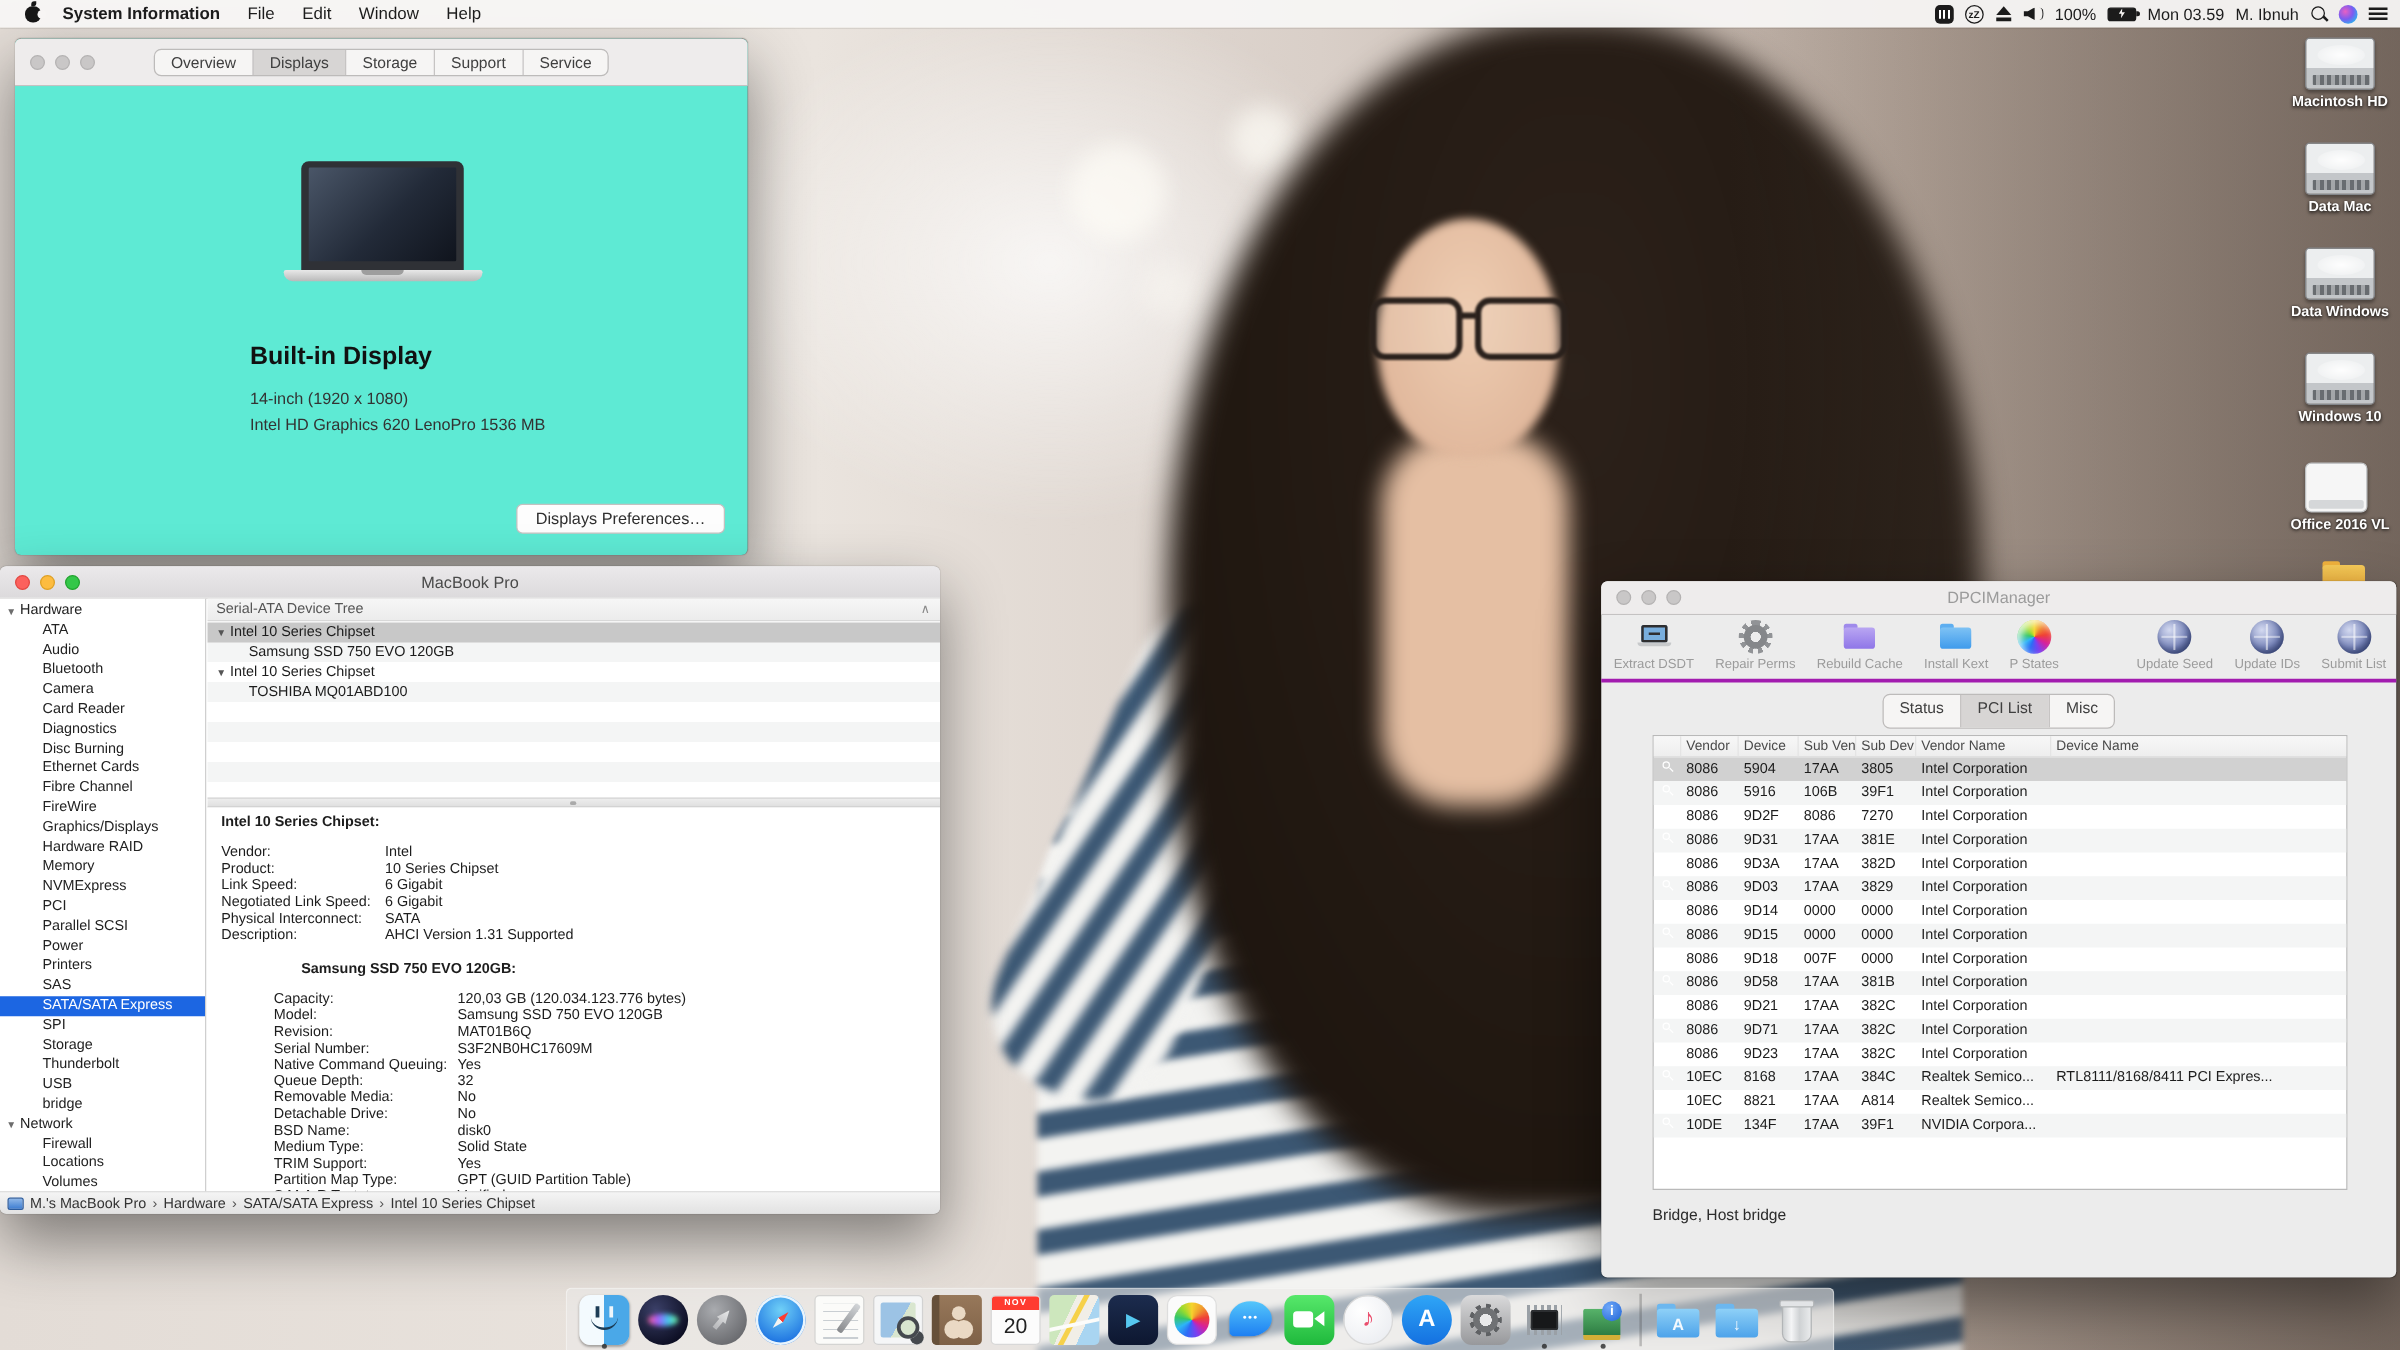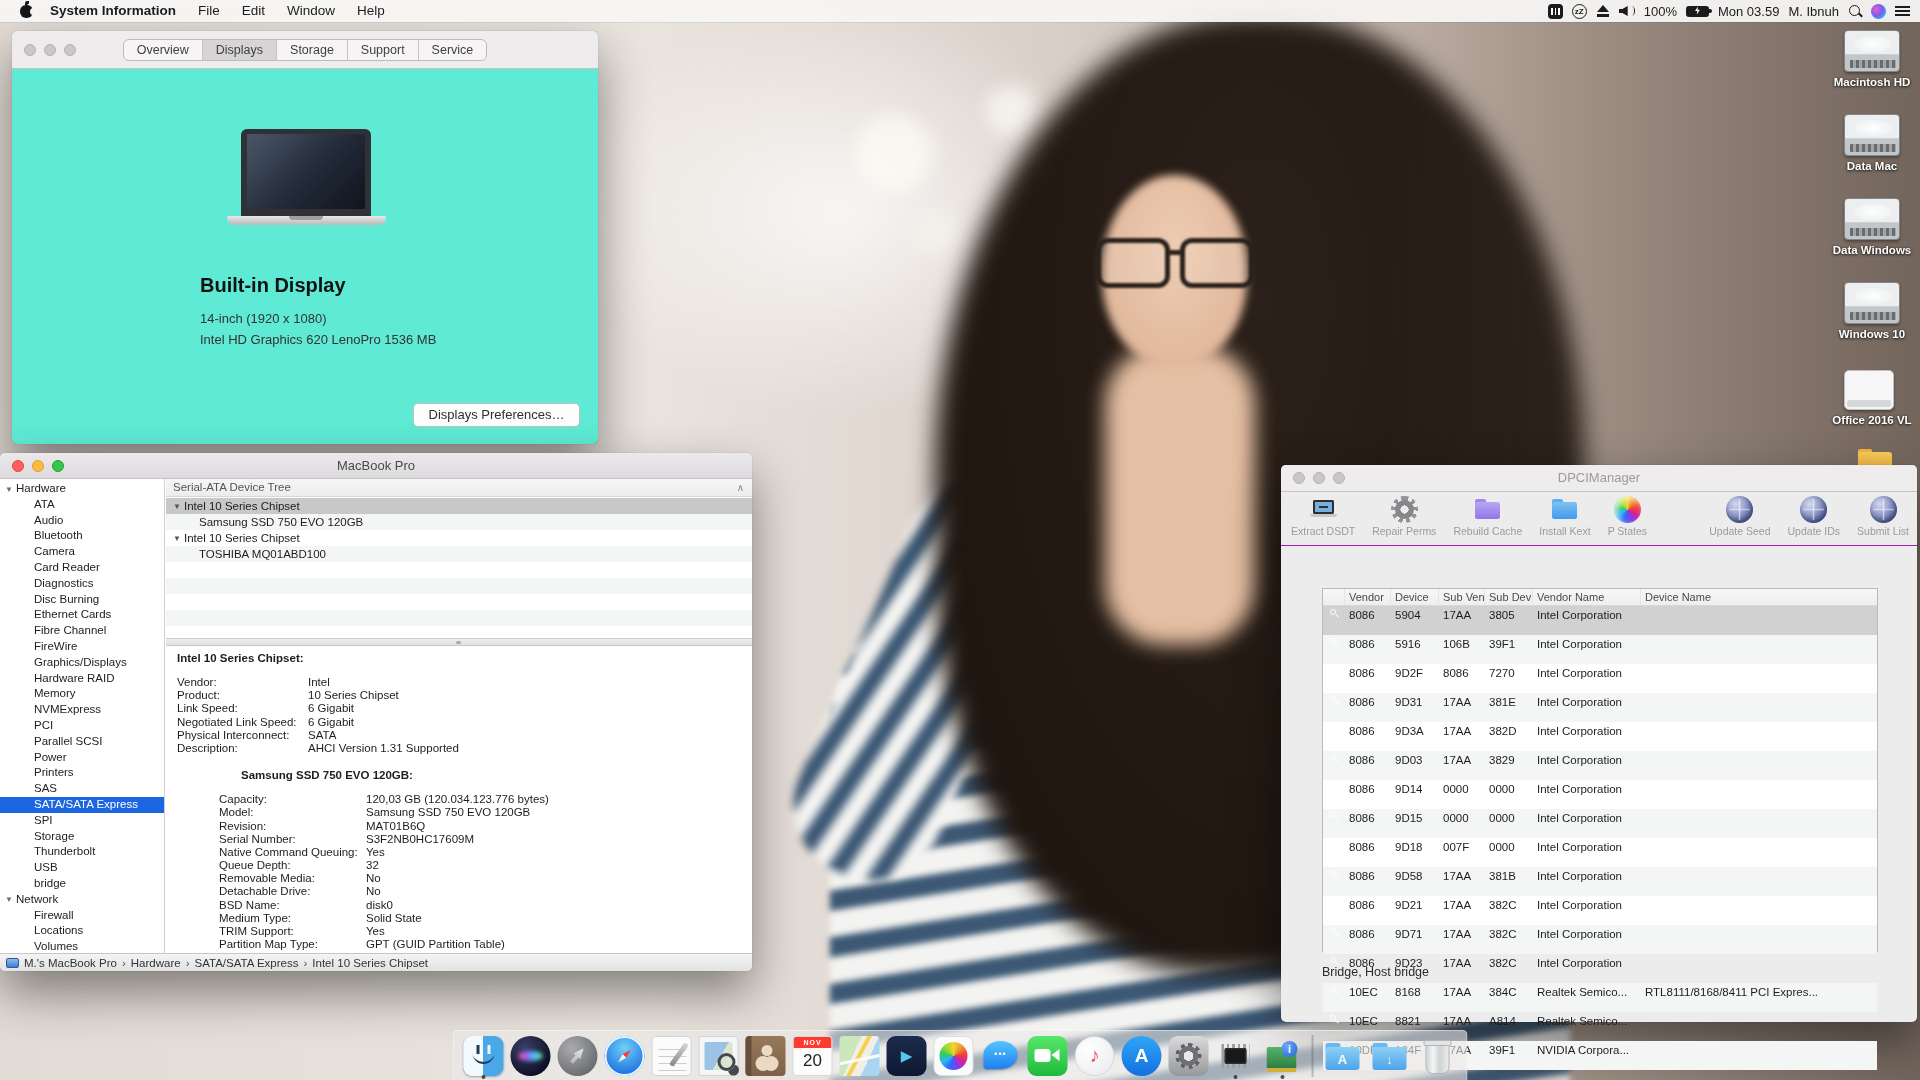--- a/index.html
+++ b/index.html
@@ -150,21 +150,21 @@
     font-size:11.5px; color:#333; }
   .path-icon { width:13px; height:10px; background:linear-gradient(#8fb7e8,#3e7ed2); border:1px solid #2c5c9e;
     border-radius:2px; margin-right:5px; }
   .path-sep { margin:0 5px; color:#555; }
 
   
   #win3 { left:1281px; top:465px; width:636px; height:557px; background:#ececec; }
   #win3 .titlebar { height:27px; }
   #win3 .wtitle { line-height:26px; }
   #toolbar { position:absolute; left:0; right:0; top:27px; height:54px; display:flex; align-items:flex-start;
-    padding:4px 8px 0 10px; gap:17px; border-bottom:1px solid #a21caf; }
+    padding:4px 8px 0 10px; gap:17px; border-bottom:3px solid #a21caf; }
   .tb-item { display:flex; flex-direction:column; align-items:center; gap:2px; }
   .tb-item .cap { font-size:10.5px; color:#9b9b9b; white-space:nowrap; }
   .tb-spacer { flex:1; }
   .tbi { width:27px; height:27px; position:relative; }
   .tbi.laptop2::before { content:""; position:absolute; left:3px; top:4px; width:21px; height:14px; background:#2e2e30;
     border-radius:2px; box-shadow:inset 0 0 0 2px #2e2e30, inset 0 0 0 6px #78aede; }
   .tbi.laptop2::after { content:""; position:absolute; left:0; top:18px; width:27px; height:3px; background:#c7c9cb; border-radius:0 0 3px 3px; }
   .tbi.gear { background:repeating-conic-gradient(#919396 0 19deg,transparent 19deg 38deg); border-radius:50%; }
   .tbi.gear::after { content:""; position:absolute; inset:4px; border-radius:50%;
     background:radial-gradient(circle,#ececec 0 30%,#85878a 31% 100%); }
@@ -177,21 +177,21 @@
     box-shadow:inset -2px -3px 5px rgba(20,30,70,.5); }
   .tbi.globe::after { content:""; position:absolute; inset:3px; border-radius:50%;
     background:linear-gradient(90deg,transparent 44%,rgba(255,255,255,.55) 48% 52%,transparent 56%),
                linear-gradient(0deg,transparent 44%,rgba(255,255,255,.45) 48% 52%,transparent 56%); }
   #w3tabs { position:absolute; left:0; right:0; top:86px; height:32px; display:flex; justify-content:center; padding-top:4px; }
   #pci-table { position:absolute; left:41px; top:123px; width:556px; height:364px; background:#fff; border:1px solid #b9b9b9; }
   .pci-grid { display:grid; grid-template-columns:22px 46px 48px 46px 48px 108px 1fr; }
   #pci-head { height:17px; background:linear-gradient(#f7f7f7,#eee); border-bottom:1px solid #d8d8d8; }
   #pci-head .hc { font-size:11px; color:#4a4a4a; line-height:16px; padding-left:4px; border-right:1px solid #e4e4e4; overflow:hidden; white-space:nowrap; }
   #pci-head .hc:last-child { border-right:none; }
-  .pci-row { height:29px; }
+  .pci-row { height:19px; }
   .pci-row.alt { background:#f4f5f5; }
   .pci-row.sel { background:#d1d1d1; }
   .pci-row .c { font-size:11.5px; color:#1d1d1d; line-height:19px; padding-left:4px; white-space:nowrap; overflow:hidden; }
   .glass { position:relative; width:13px; height:13px; border-radius:50%; background:#3a3c3e; margin:3px 0 0 4px; }
   .glass::before { content:""; position:absolute; left:2.5px; top:2.5px; width:4.5px; height:4.5px; border:1.3px solid #fff; border-radius:50%; }
   .glass::after { content:""; position:absolute; left:7.5px; top:8.5px; width:3.5px; height:1.4px; background:#fff; transform:rotate(45deg); }
   #w3status { position:absolute; left:41px; top:500px; font-size:12.5px; color:#2b2b2b; }
 
   
   .dicon { position:absolute; width:96px; left:1824px; display:flex; flex-direction:column; align-items:center; z-index:5; }
@@ -677,20 +677,27 @@
       </div>
       <div class="tb-item">
         <div class="tbi globe"></div>
         <div class="cap">Update IDs</div>
       </div>
       <div class="tb-item">
         <div class="tbi globe"></div>
         <div class="cap">Submit List</div>
       </div>
     </div>
+  <div id="w3tabs">
+      <div class="seg" id="win3-tabs">
+        <span class="sg">Status</span>
+        <span class="sg sel">PCI List</span>
+        <span class="sg">Misc</span>
+      </div>
+    </div>
   <div id="pci-table">
     <div id="pci-head" class="pci-grid">
         <div class="hc"></div>
         <div class="hc">Vendor</div>
         <div class="hc">Device</div>
         <div class="hc">Sub Ven</div>
         <div class="hc">Sub Dev</div>
         <div class="hc">Vendor Name</div>
         <div class="hc">Device Name</div>
       </div>

